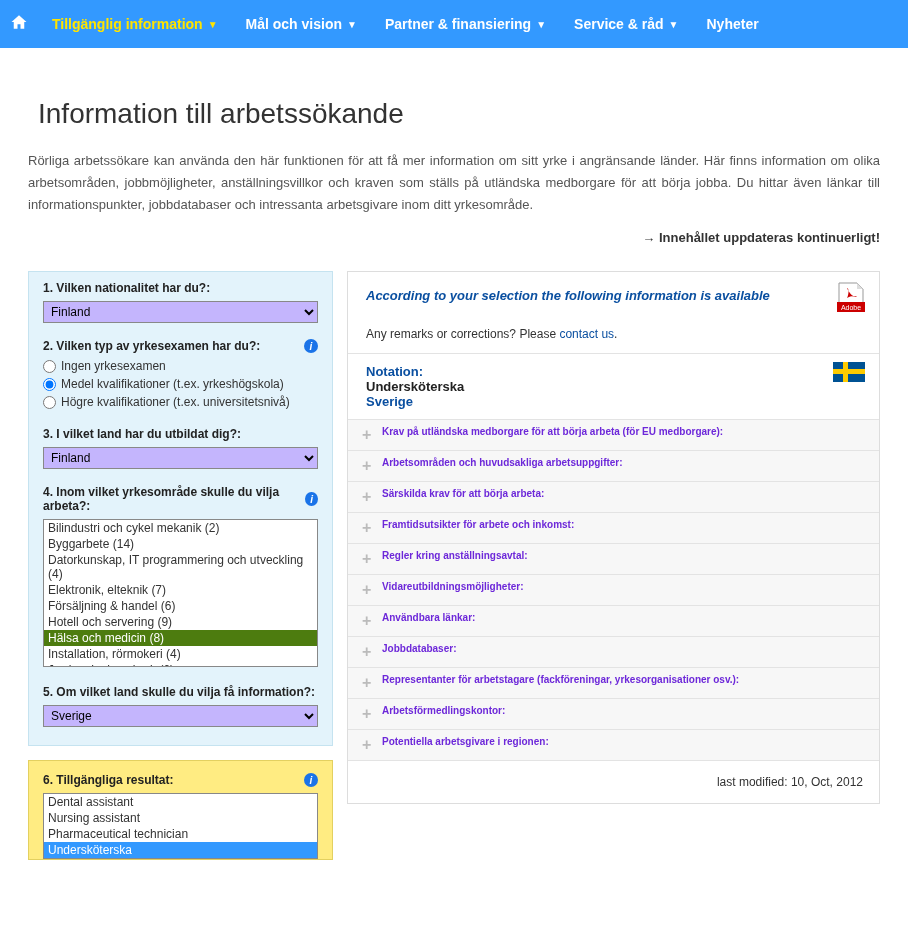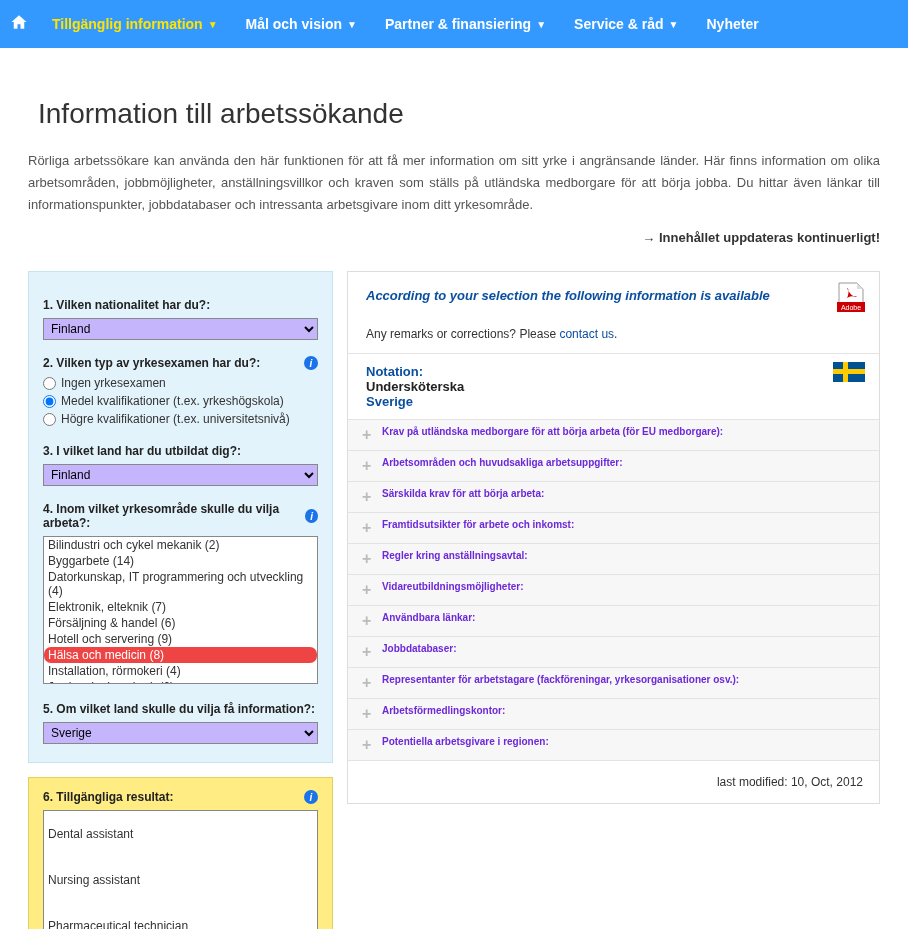--- a/index.html
+++ b/index.html
@@ -8,32 +8,32 @@
 .topnav .home-icon { color: #fff; font-size: 18px; margin-right: 10px; cursor: pointer; }
 .topnav .nav-item { padding: 0 14px; color: #fff; font-weight: bold; font-size: 14px; cursor: pointer; display: flex; align-items: center; height: 100%; }
 .topnav .nav-item.active { color: #ffe400; }
 .topnav .caret { margin-left: 5px; font-size: 10px; }
 .content { padding: 20px 28px; max-width: 908px; }
 h1 { font-size: 28px; font-weight: normal; color: #333; margin: 30px 10px 20px; }
 .intro { color: #555; line-height: 1.7; text-align: justify; margin-bottom: 14px; }
 .update-note { text-align: right; font-weight: bold; color: #333; margin: 14px 0 26px; }
 .cols { display: flex; gap: 14px; align-items: flex-start; }
 .left { width: 305px; }
-.filter-box { background: #e3f3fb; border: 1px solid #c5e3f0; padding: 26px 14px 18px; }
+.filter-box { background: #e3f3fb; border: 1px solid #c5e3f0; padding: 9px 14px 18px; }
 .q-label { font-weight: bold; font-size: 12px; color: #222; margin-bottom: 6px; display: flex; justify-content: space-between; align-items: center; }
 .q-label .info { width: 14px; height: 14px; border-radius: 50%; background: #1a73e8; color: #fff; font-size: 10px; font-weight: bold; display: inline-flex; align-items: center; justify-content: center; font-style: italic; cursor: pointer; }
 .select-box { width: 100%; height: 22px; border: 1px solid #888; background: #c4b5fd; font-size: 12px; padding: 1px 3px; margin-bottom: 16px; }
 .radio-row { font-size: 12px; color: #333; margin: 4px 0; display: flex; align-items: center; }
 .radio-row input { margin-right: 5px; }
 .listbox { width: 100%; height: 148px; border: 1px solid #888; background: #fff; font-size: 12px; overflow-y: scroll; }
 .listbox .opt { padding: 1px 4px; cursor: pointer; }
-.listbox .opt.sel { background: #ef4444; color: #fff; border-radius: 7px; }
+.listbox .opt.sel { background: #4d7c0f; color: #fff; }
 .results-box { background: #ffec82; border: 1px solid #e3d060; padding: 12px 14px 0; margin-top: 14px; }
 .results-list { background: #fff; border: 1px solid #888; font-size: 12px; }
-.results-list .opt { padding: 16px 4px; cursor: pointer; }
+.results-list .opt { padding: 1px 4px; cursor: pointer; }
 .results-list .opt.sel { background: #3399ff; color: #fff; }
 .right { flex: 1; border: 1px solid #ddd; }
 .right-head { padding: 16px 18px 12px; position: relative; }
 .avail-text { color: #0a4fa0; font-style: italic; font-weight: bold; font-size: 13px; margin-bottom: 24px; }
 .remarks { font-size: 12px; color: #333; }
 .remarks a { color: #0a4fa0; text-decoration: none; }
 .pdf-icon { position: absolute; right: 14px; top: 10px; width: 28px; height: 30px; cursor: pointer; }
 .pdf-icon svg { width: 100%; height: 100%; }
 .notation { border-top: 1px solid #e3e3e3; padding: 10px 18px; position: relative; }
 .notation .lbl { color: #0a4fa0; font-weight: bold; font-size: 13px; }

